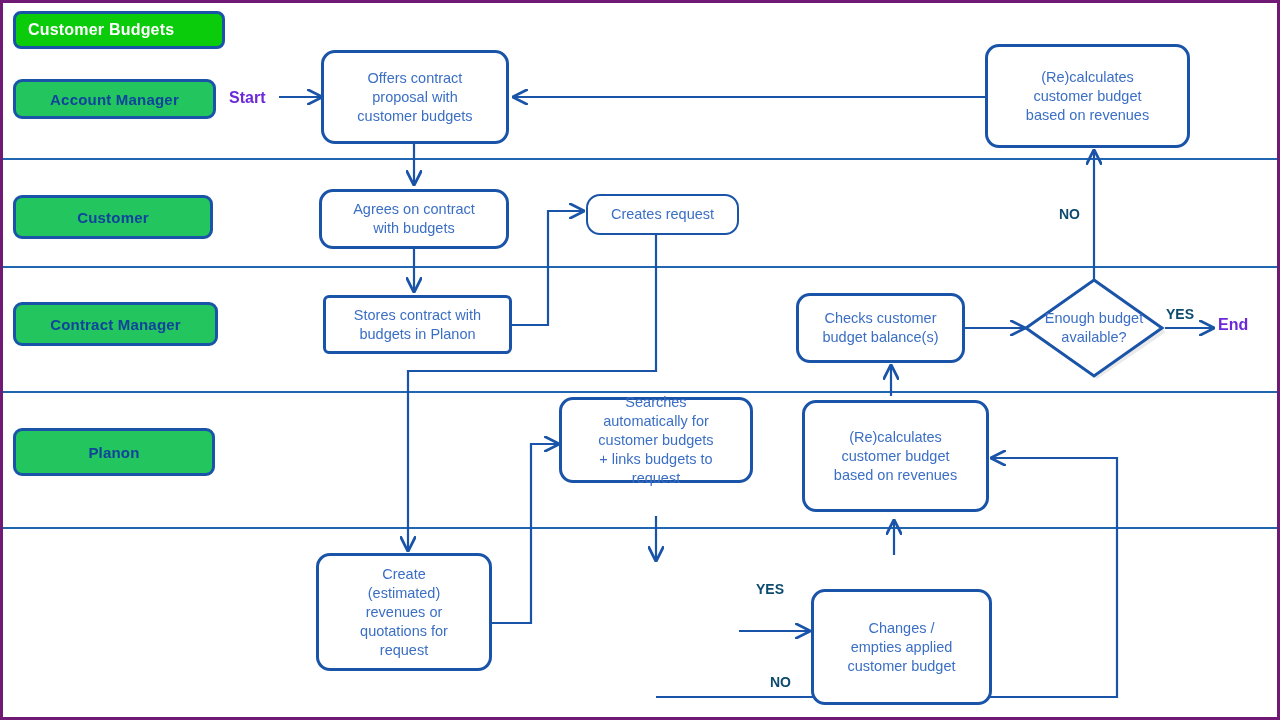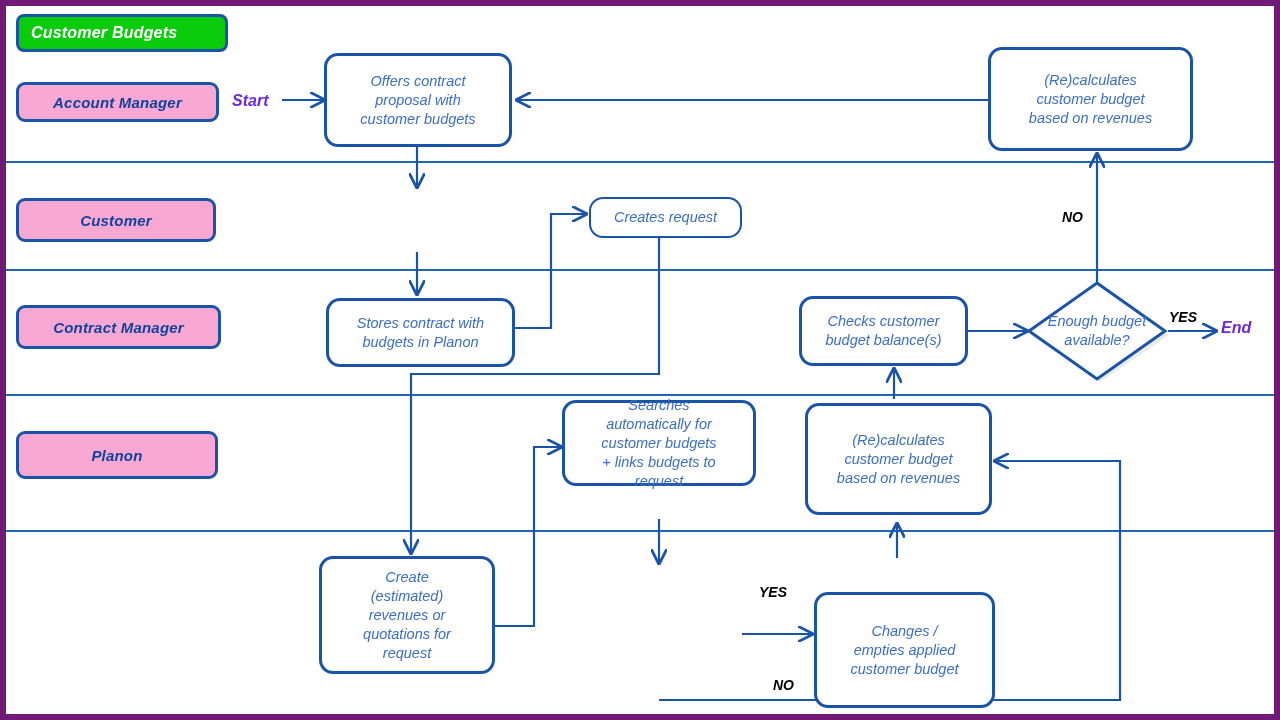--- a/index.html
+++ b/index.html
@@ -10,37 +10,36 @@
   body {
     font-family: "Liberation Sans", sans-serif;
   }
   #canvas {
     position: relative;
     width: 1280px;
     height: 720px;
     background: #ffffff;
     overflow: hidden;
     box-sizing: border-box;
-    border: 6px solid #701a75;
-    font-style: italic;
+    border: 3px solid #701a75;
   }
   
   .lane-divider {
     position: absolute;
     left: 0;
     width: 1280px;
     height: 0;
     border-top: 2px solid #2166b0;
   }
   .lane-label {
     position: absolute;
     box-sizing: border-box;
     border: 3px solid #1a54a8;
     border-radius: 9px;
-    background: #f9a8d4;
+    background: #22c55e;
     color: #10439b;
     font-weight: bold;
     font-size: 15px;
     display: flex;
     align-items: center;
     justify-content: center;
     text-align: center;
     letter-spacing: 0.2px;
   }
   
@@ -100,21 +99,21 @@
     text-align: center;
     color: #3b6fc4;
     font-size: 14.5px;
     line-height: 19px;
     pointer-events: none;
   }
 
   
   .flow-label {
     position: absolute;
-    color: #000000;
+    color: #0c4a6e;
     font-weight: bold;
     font-size: 14px;
     z-index: 6;
     white-space: nowrap;
   }
   .term-label {
     position: absolute;
     color: #6d28d9;
     font-weight: bold;
     font-size: 16px;
@@ -197,28 +196,34 @@
   </div>
 
   <div class="node" style="left:982px; top:41px; width:205px; height:104px;">
     <div>
       <span>(Re)calculates</span>
       <span>customer budget</span>
       <span>based on revenues</span>
     </div>
   </div>
 
+  <div class="node" style="left:316px; top:186px; width:190px; height:60px;">
+    <div>
+      <span>Agrees on contract</span>
+      <span>with budgets</span>
+    </div>
+  </div>
 
   <div class="node thin" style="left:583px; top:191px; width:153px; height:41px;">
     <div>
       <span>Creates request</span>
     </div>
   </div>
 
-  <div class="node" style="left:320px; top:292px; width:189px; height:69px;">
+  <div class="node" style="left:320px; top:292px; width:189px; height:59px;border-radius:6px;">
     <div>
       <span>Stores contract with</span>
       <span>budgets in Planon</span>
     </div>
   </div>
 
   <div class="node" style="left:793px; top:290px; width:169px; height:70px;">
     <div>
       <span>Checks customer</span>
       <span>budget balance(s)</span>

